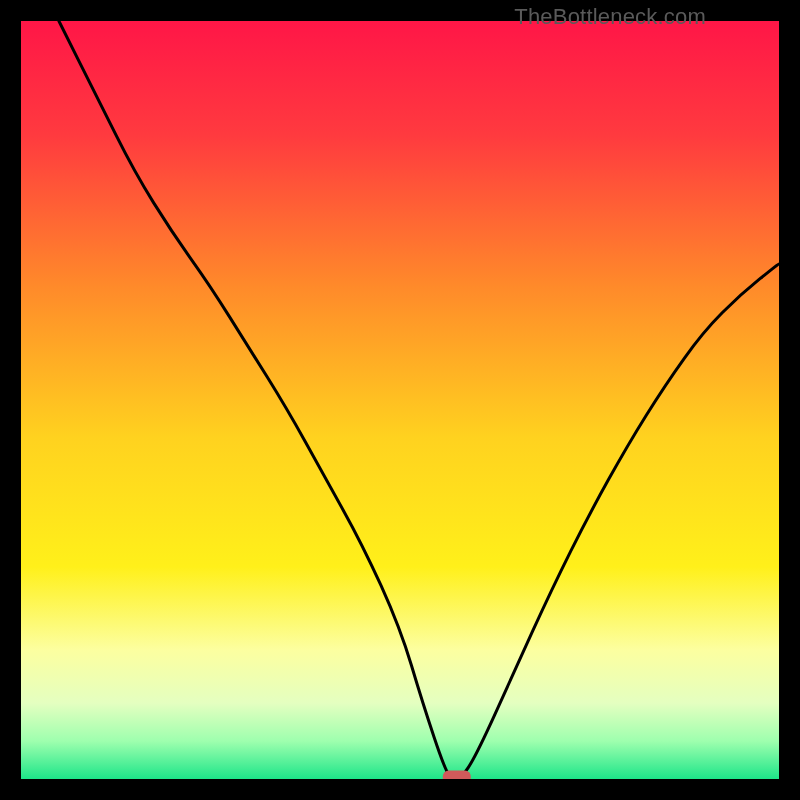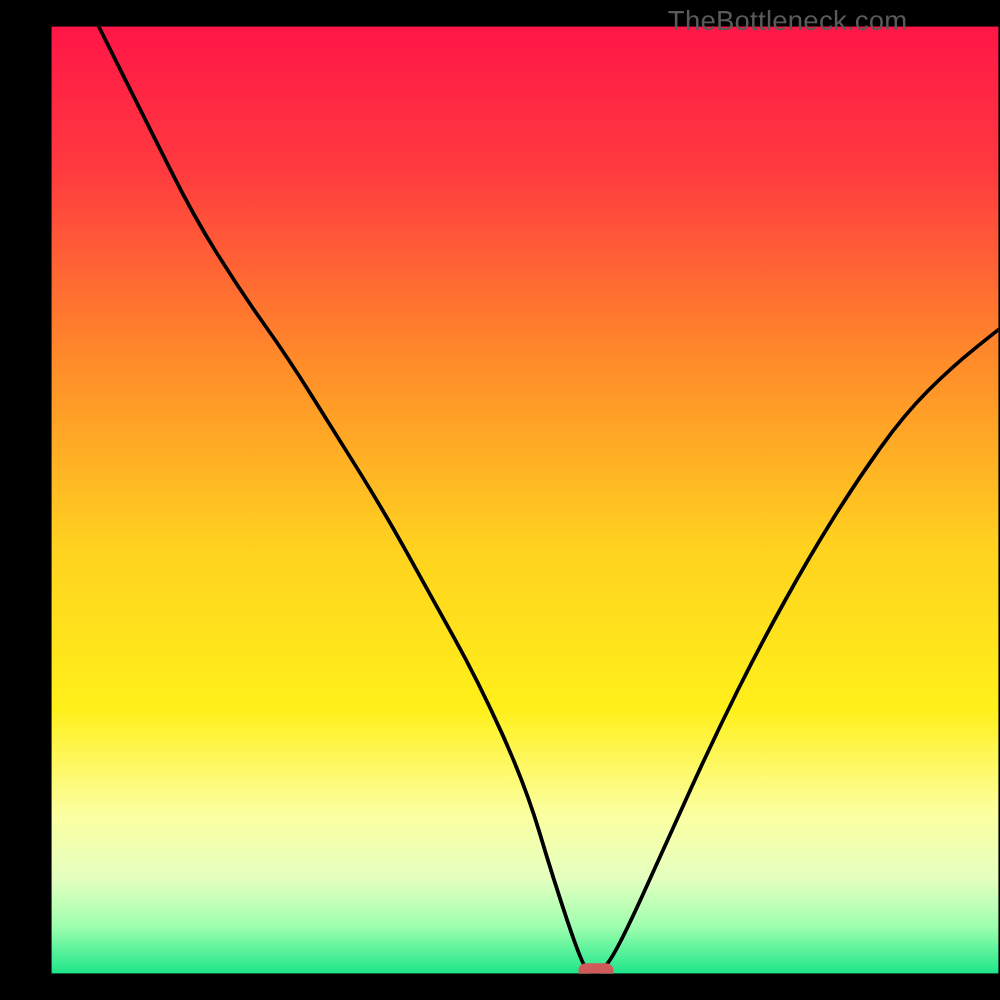--- a/index.html
+++ b/index.html
@@ -9,21 +9,20 @@
     height: 800px;
     overflow: hidden;
     background: #000;
     font-family: Arial, Helvetica, sans-serif;
   }
   .frame {
     position: relative;
     width: 716px;
     height: 800px;
     background: #000;
-    margin-left: 20px;
   }
   .watermark {
     position: absolute;
     top: 4px;
     right: 10px;
     color: #5a5a5a;
     font-size: 22px;
     font-weight: 500;
     letter-spacing: 0.2px;
     z-index: 5;

